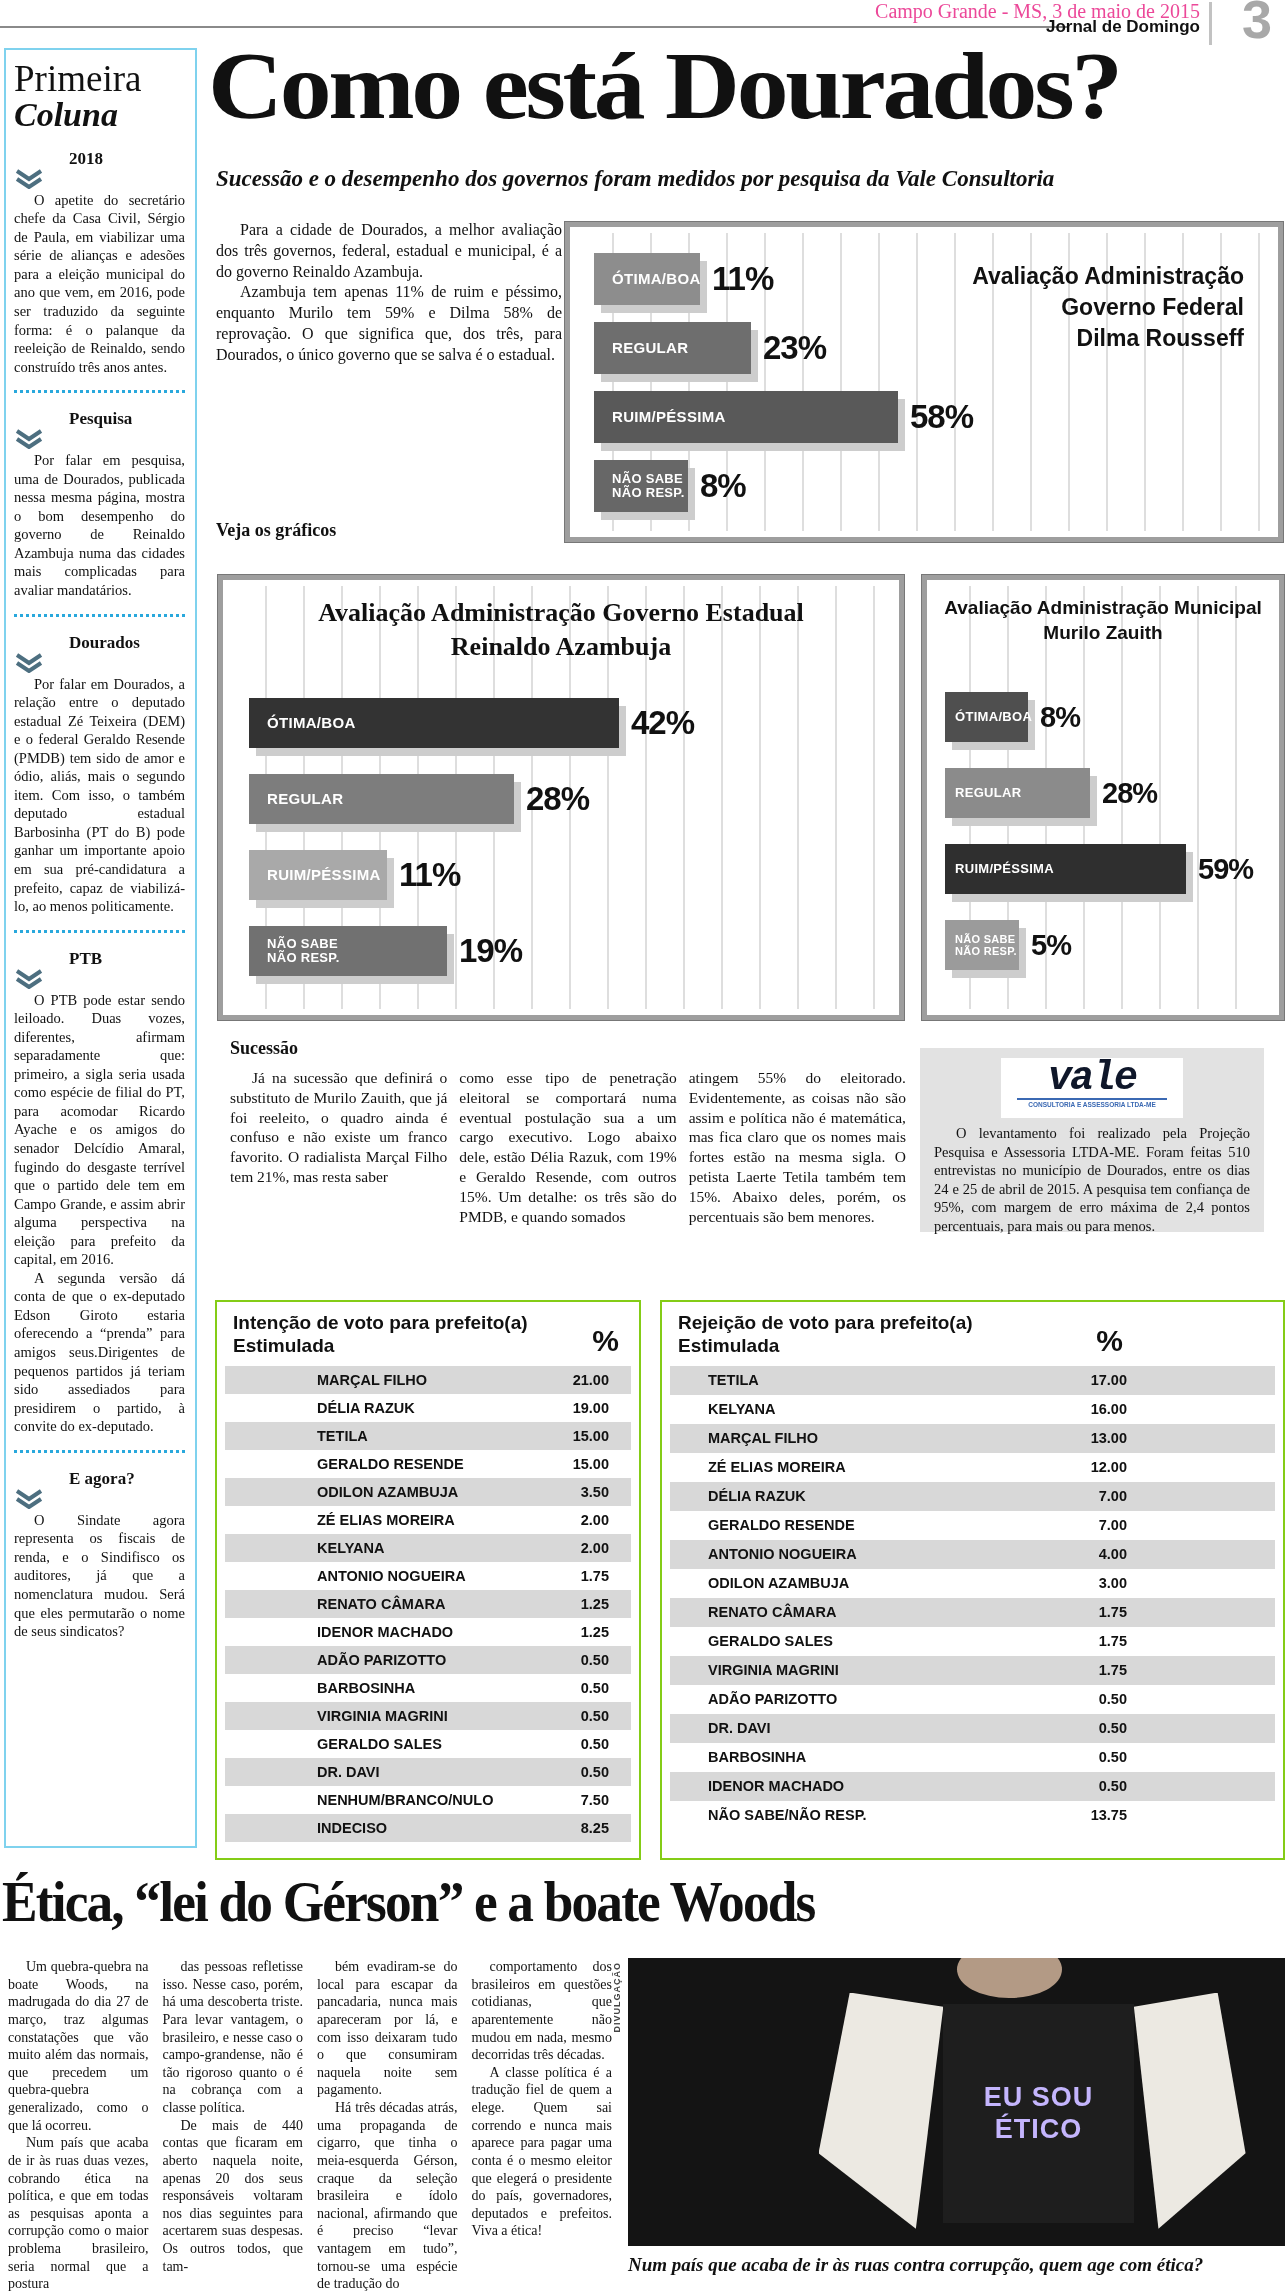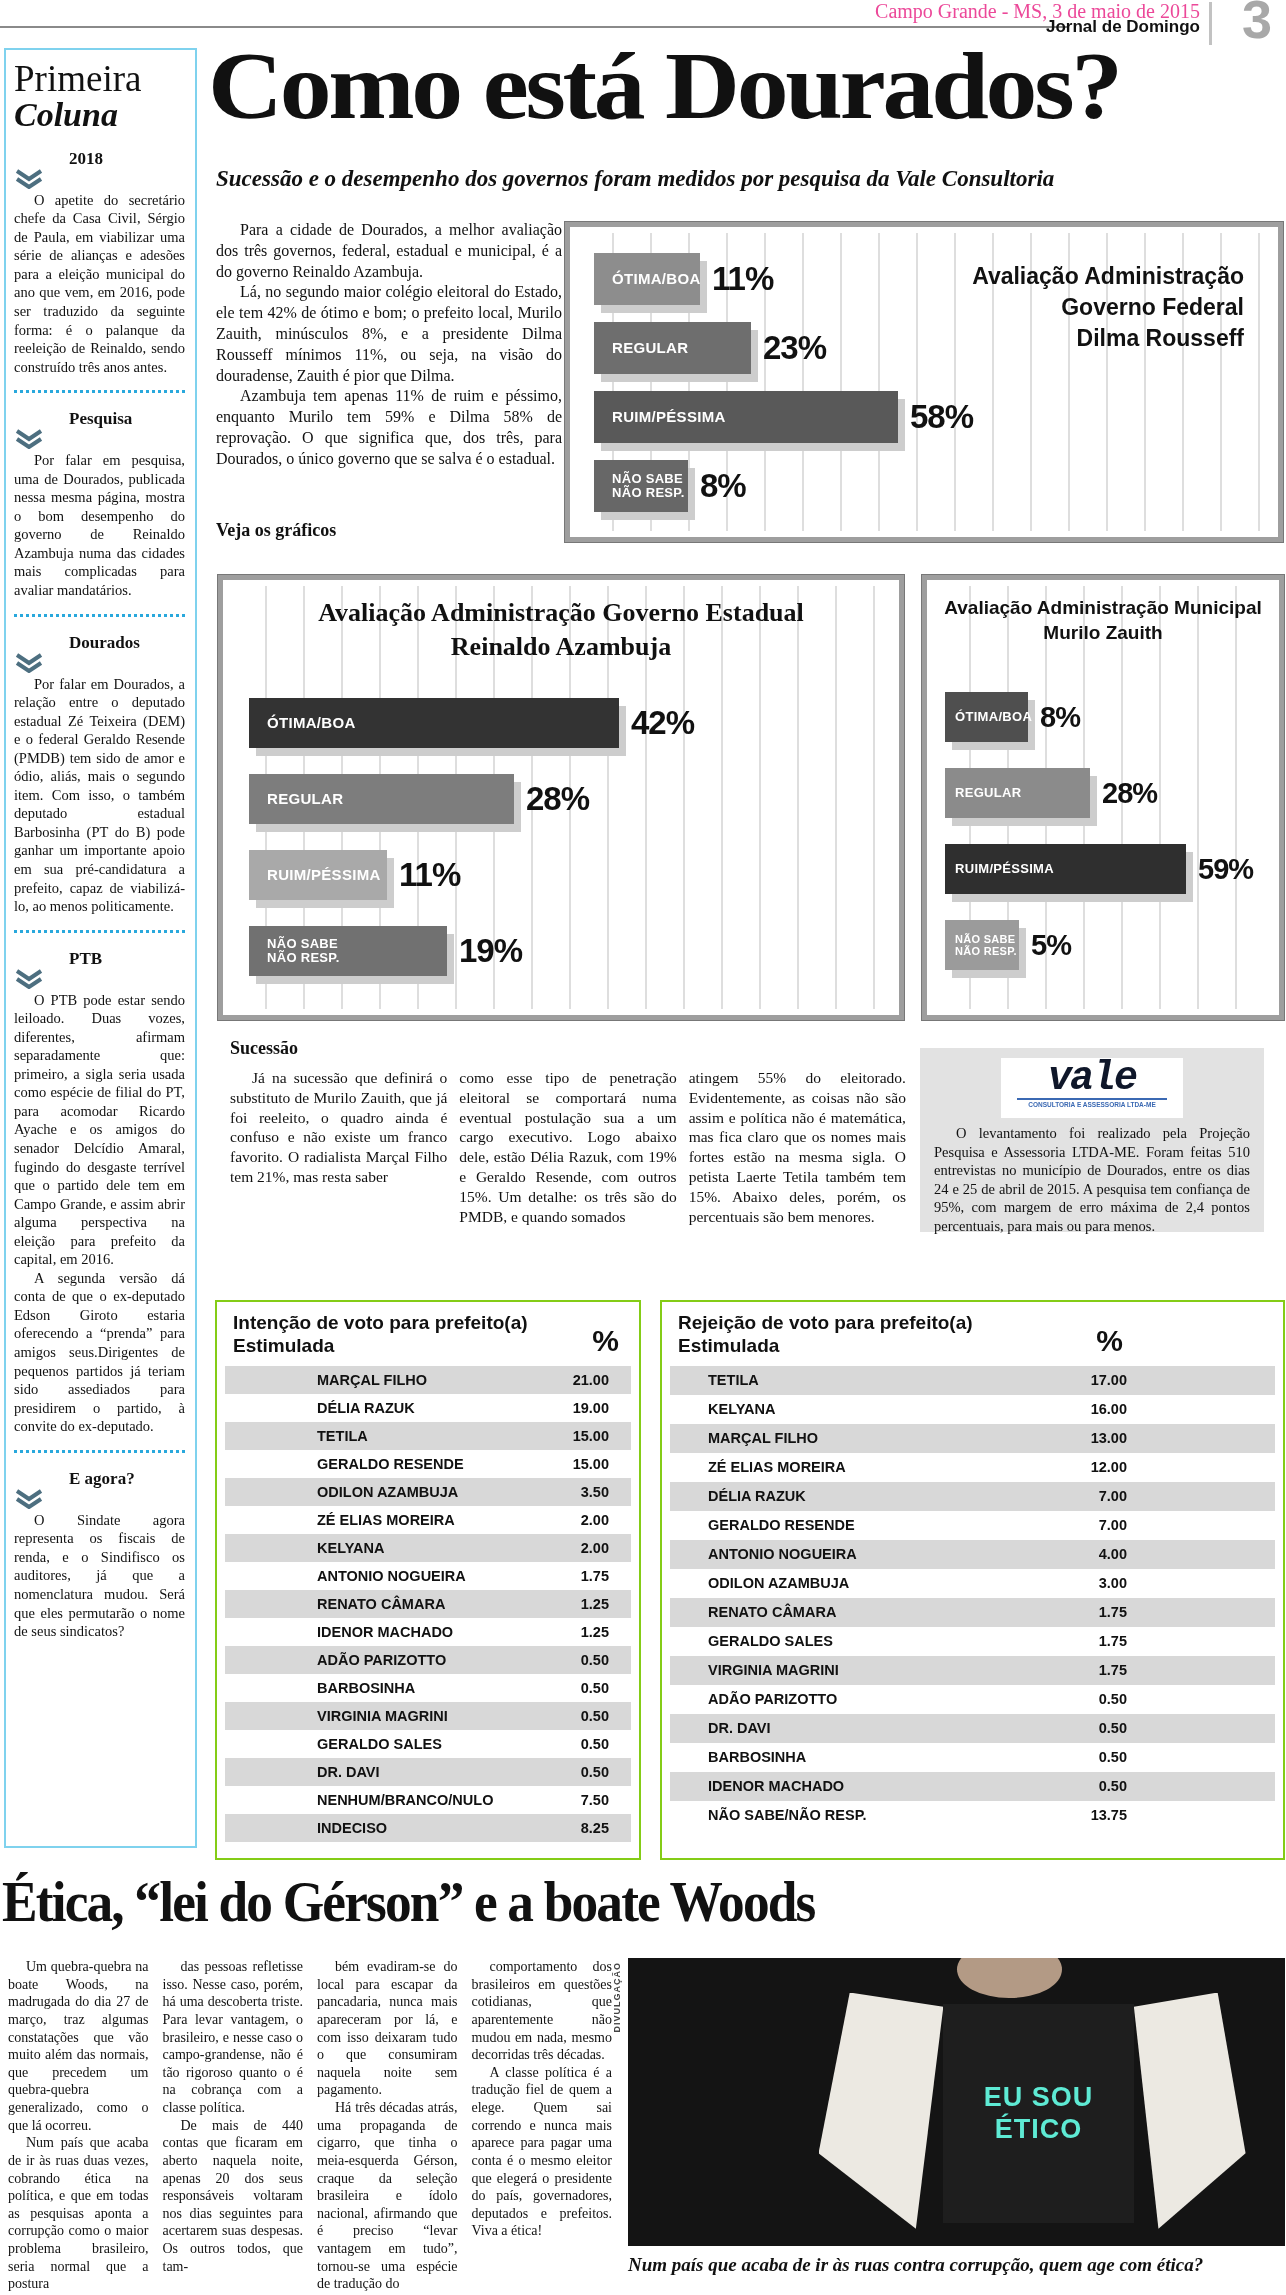--- a/index.html
+++ b/index.html
@@ -113,21 +113,21 @@
                   transform:rotate(180deg); font-family:"Liberation Sans",sans-serif; font-size:9px;
                   letter-spacing:1px; color:#444; font-weight:bold; }
   .photo { position:absolute; left:628px; top:1958px; width:657px; height:288px; background:#141414; overflow:hidden; }
   .photo .skin { position:absolute; left:50%; top:-6%; width:16%; height:20%; background:#b39a85; border-radius:50%; }
   .photo .flap-l { position:absolute; left:29%; top:12%; width:19%; height:82%; background:#ece9e2;
                    clip-path:polygon(25% 0, 100% 6%, 78% 100%, 0 68%); }
   .photo .flap-r { position:absolute; left:77%; top:12%; width:17%; height:82%; background:#ece9e2;
                    clip-path:polygon(0 6%, 75% 0, 100% 68%, 22% 100%); }
   .photo .tee { position:absolute; left:48%; top:16%; width:29%; height:76%; background:#1e1e1e;
                 display:flex; align-items:center; justify-content:center; }
-  .photo .tee span { color:#5eead4; font-family:"Liberation Sans",sans-serif; font-weight:bold;
+  .photo .tee span { color:#c4b5fd; font-family:"Liberation Sans",sans-serif; font-weight:bold;
                      font-size:27px; line-height:1.15; white-space:pre-line; text-align:center; letter-spacing:1px; }
   .photo-caption { position:absolute; left:628px; top:2254px; width:657px; font-style:italic;
                    font-weight:bold; font-size:19px; }
 </style>
 </head>
 <body>
 
 <div class="page">
 
   <div class="top-date">Campo Grande - MS, 3 de maio de 2015</div>
@@ -186,21 +186,20 @@
           <p>O Sindate agora representa os fiscais de renda, e o Sindifisco os auditores, já que a nomenclatura mudou. Será que eles permutarão o nome de seus sindicatos?</p>
         </div>
       </div>
   </div>
 
   <div class="headline">Como está Dourados?</div>
   <div class="subhead">Sucessão e o desempenho dos governos foram medidos por pesquisa da Vale Consultoria</div>
 
   <div class="intro">
     <p>Para a cidade de Dourados, a melhor avaliação dos três governos, federal, estadual e municipal, é a do governo Reinaldo Azambuja.</p>
-    <p>Lá, no segundo maior colégio eleitoral do Estado, ele tem 42% de ótimo e bom; o prefeito local, Murilo Zauith, minúsculos 8%, e a presidente Dilma Rousseff mínimos 11%, ou seja, na visão do douradense, Zauith é pior que Dilma.</p>
     <p>Azambuja tem apenas 11% de ruim e péssimo, enquanto Murilo tem 59% e Dilma 58% de reprovação. O que significa que, dos três, para Dourados, o único governo que se salva é o estadual.</p>
   </div>
   <div class="see-charts">Veja os gráficos</div>
 
   <div class="chart-box chart-federal">
     <div class="chart-inner"></div>
     <div class="chart-title">
       <span>Avaliação Administração</span><br>
       <span>Governo Federal</span>
       <span class="chart-subject">Dilma Rousseff</span>

